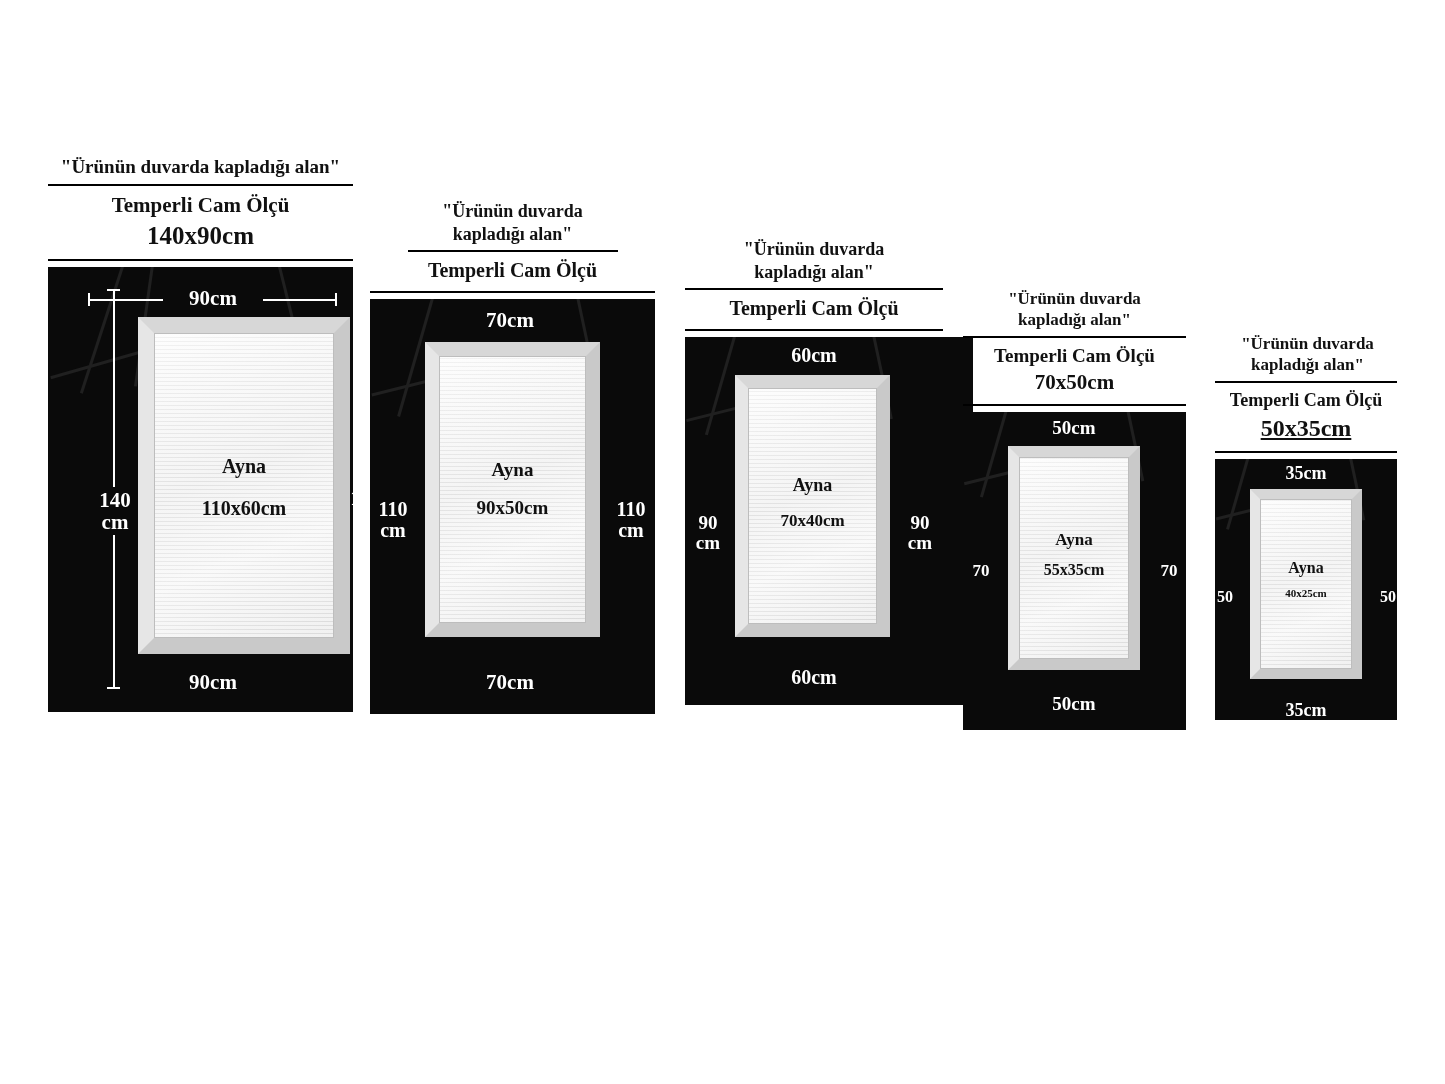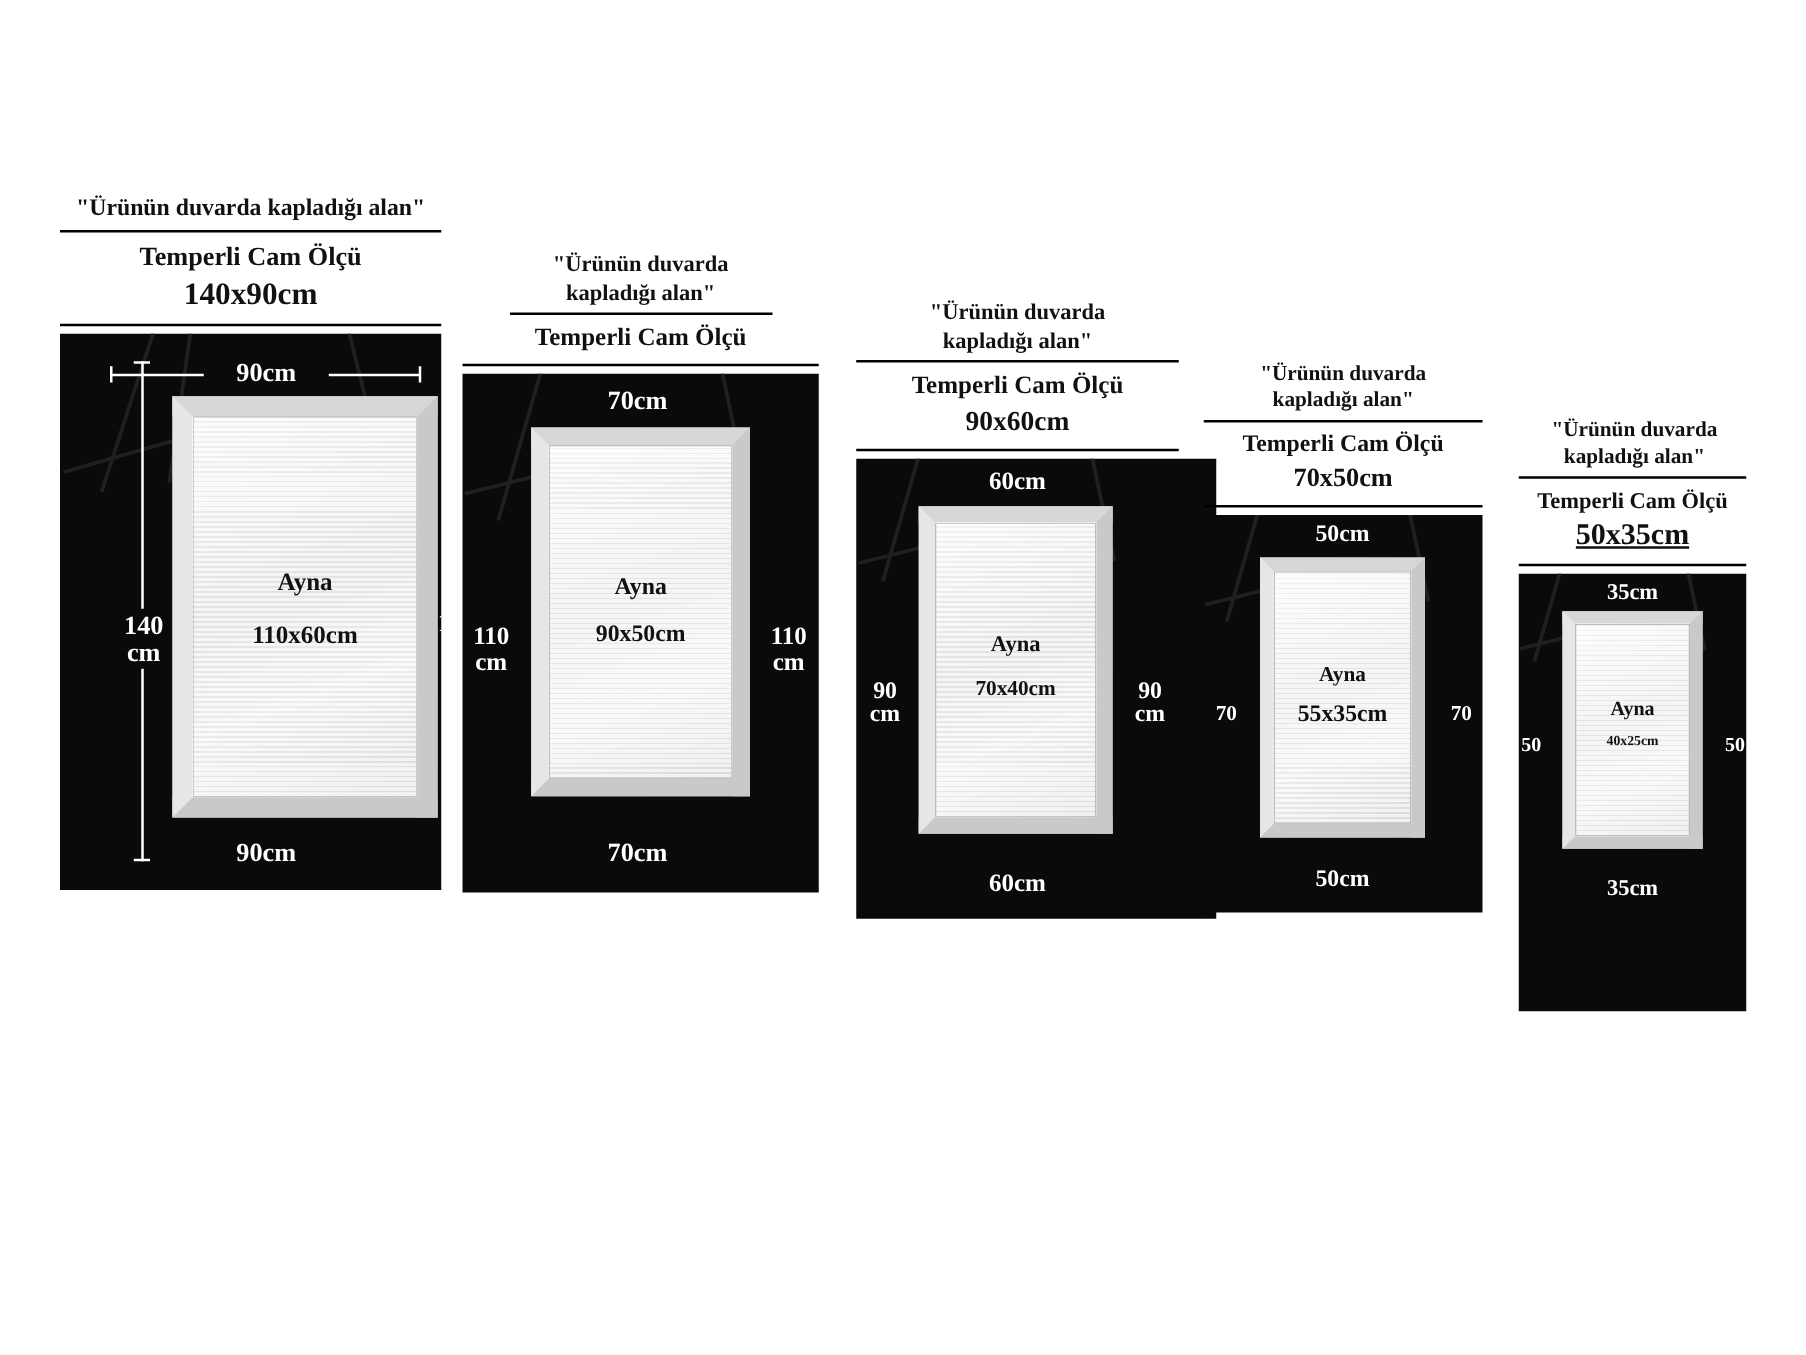--- a/index.html
+++ b/index.html
@@ -182,21 +182,20 @@
 
       <div class="dim" style="left:90px; top:372px; width:100px; font-size:21px;">70cm</div>
     </div>
   </div>
 
   <div class="variant" style="left:685px; top:238px; width:258px;">
     <div class="caption" style="width:258px;">
       <div class="cap-area" style="font-size:18px; width:210px; margin:0 auto;">"Ürünün duvarda kapladığı alan"</div>
       <div class="cap-rule" style="width:258px;"></div>
       <div class="cap-label" style="font-size:20px;">Temperli Cam Ölçü</div>
-      <div class="cap-size" style="font-size:22px;">90x60cm</div>
       <div class="cap-rule" style="width:258px; margin-top:8px;"></div>
     </div>
 
     <div class="panel" style="width:288px; height:368px; margin-top:4px;">
       <div class="wall">
         <i style="left:35px; top:-10px; width:3px; height:110px; transform:rotate(16deg);"></i>
         <i style="left:0px; top:70px; width:100px; height:3px; transform:rotate(-14deg);"></i>
         <i style="left:195px; top:-12px; width:3px; height:95px; transform:rotate(-12deg);"></i>
       </div>
 
@@ -234,37 +233,37 @@
 
       <div class="dim" style="left:66px; top:6px; width:90px; font-size:19px;">50cm</div>
 
       <div class="dim left" style="left:-3px; top:150px; font-size:17px;">70</div>
       <div class="dim right" style="left:185px; top:150px; font-size:17px;">70</div>
 
       <div class="mirror" style="left:45px; top:34px; width:132px; height:224px;">
         <div class="bevel" style="border-width:11px;"></div>
         <div class="inner" style="left:11px; top:11px; right:11px; bottom:11px;"></div>
         <div class="label" style="top:84px; font-size:17px;">Ayna</div>
-        <div class="label" style="top:115px; font-size:19px;">55x35cm</div>
+        <div class="label" style="top:115px; font-size:16px;">55x35cm</div>
       </div>
 
       <div class="dim" style="left:66px; top:282px; width:90px; font-size:19px;">50cm</div>
     </div>
   </div>
 
   <div class="variant" style="left:1215px; top:333px; width:182px;">
     <div class="caption" style="width:182px;">
       <div class="cap-area" style="font-size:17px; width:185px; margin:0 auto;">"Ürünün duvarda kapladığı alan"</div>
       <div class="cap-rule" style="width:182px;"></div>
       <div class="cap-label" style="font-size:18px;">Temperli Cam Ölçü</div>
       <div class="cap-size" style="font-size:24px;text-decoration:underline;">50x35cm</div>
       <div class="cap-rule" style="width:182px; margin-top:8px;"></div>
     </div>
 
-    <div class="panel" style="width:182px; height:350px; margin-top:4px;">
+    <div class="panel" style="width:182px; height:261px; margin-top:4px;">
       <div class="wall">
         <i style="left:22px; top:-8px; width:3px; height:80px; transform:rotate(16deg);"></i>
         <i style="left:0px; top:50px; width:70px; height:3px; transform:rotate(-14deg);"></i>
         <i style="left:140px; top:-8px; width:3px; height:70px; transform:rotate(-12deg);"></i>
       </div>
 
       <div class="dim" style="left:51px; top:5px; width:80px; font-size:18px;">35cm</div>
 
       <div class="dim left" style="left:-11px; top:130px; font-size:16px;">50</div>
       <div class="dim right" style="left:152px; top:130px; font-size:16px;">50</div>

